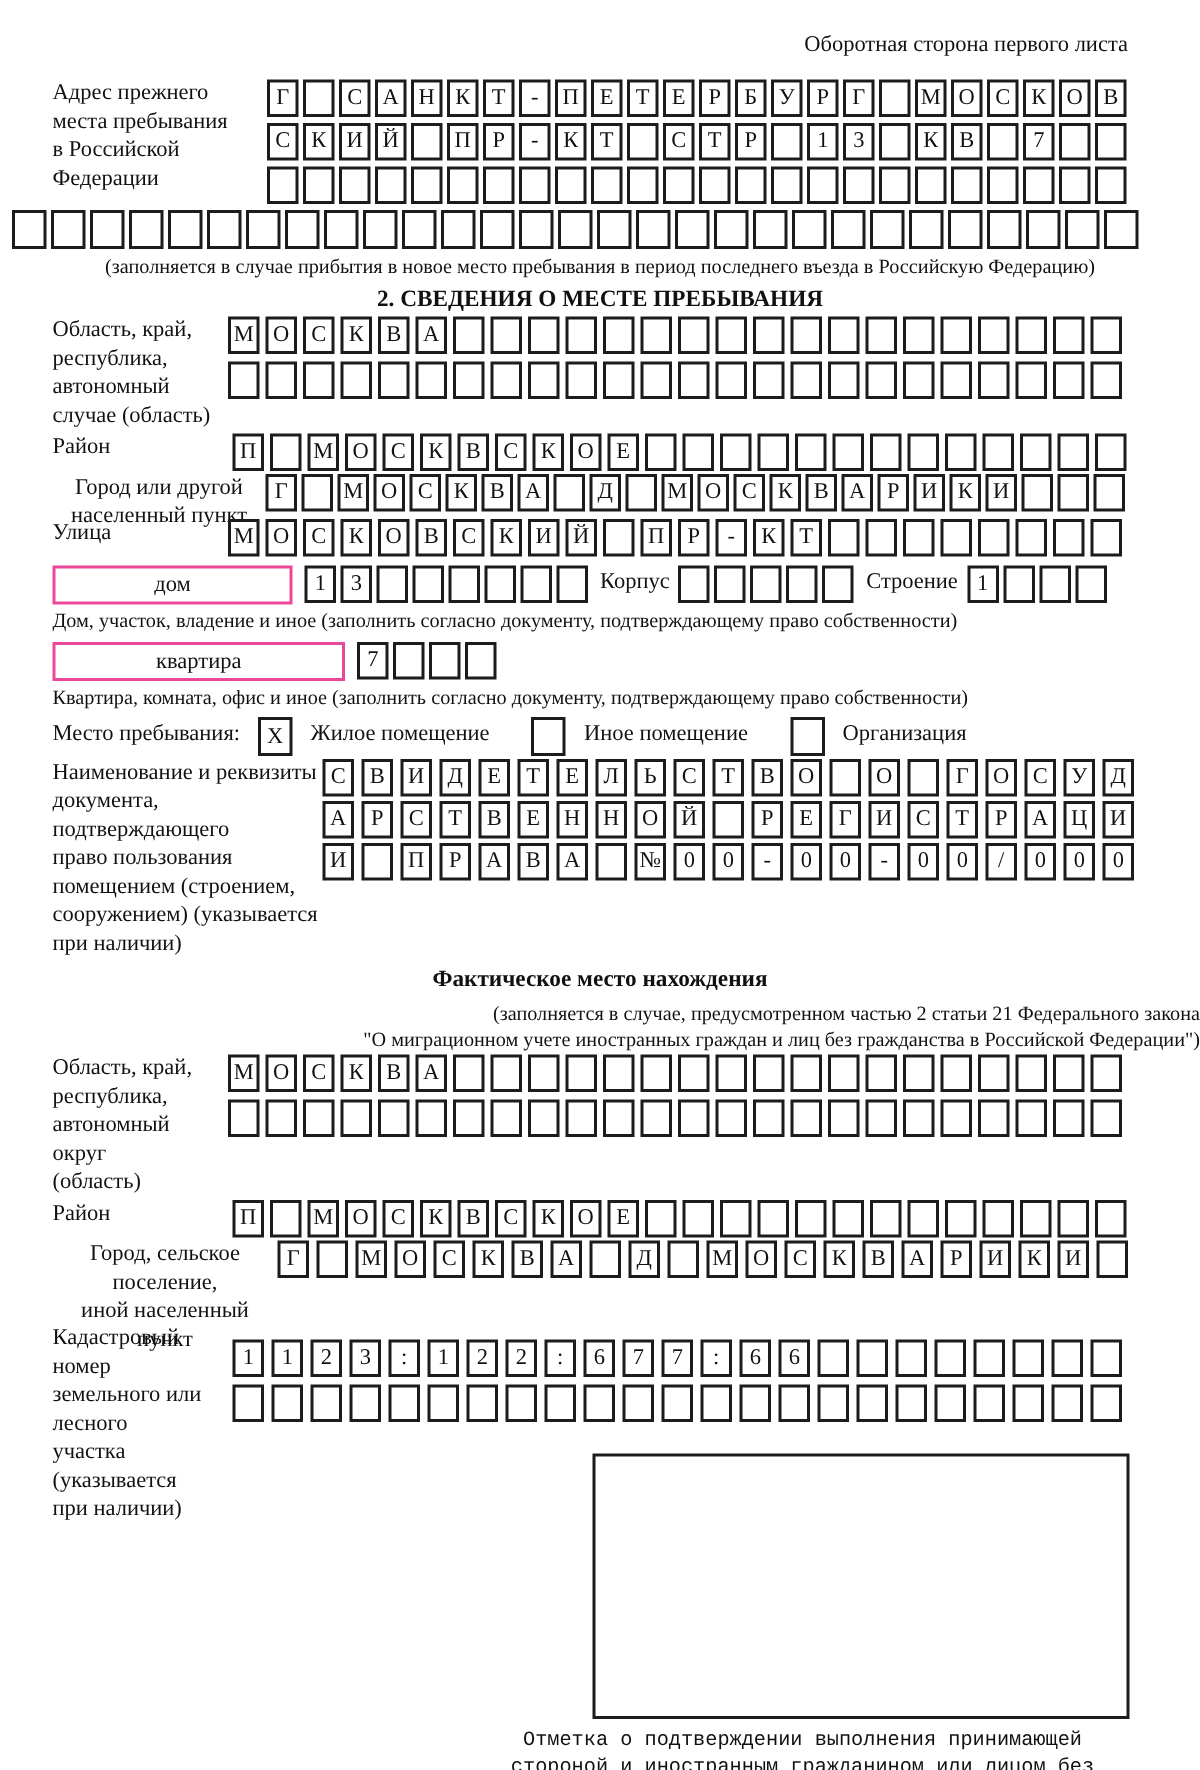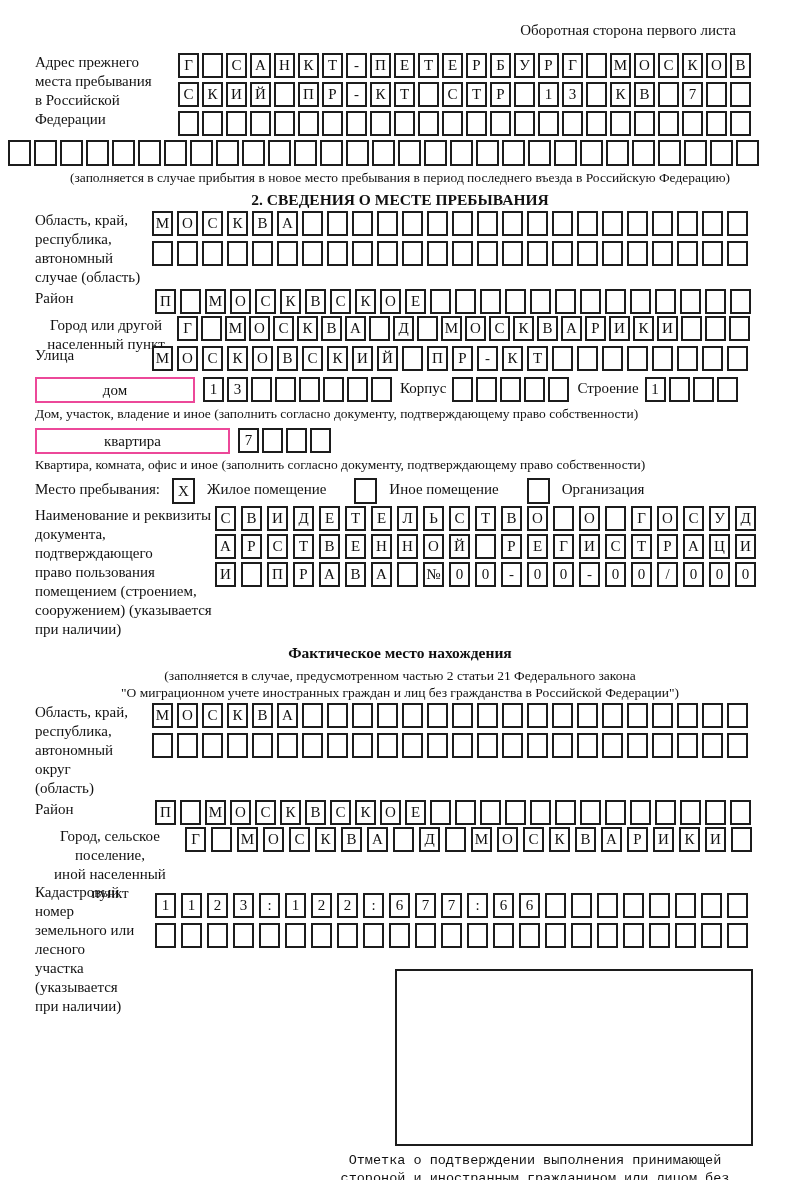--- a/index.html
+++ b/index.html
@@ -2,21 +2,21 @@
 <html><head>
 <meta charset="utf-8">
 <style>
   * { margin:0; padding:0; box-sizing:border-box; }
   html,body { background:#fff; }
   .page {
     width:800px; height:1180px; background:#fff; color:#111;
     font-family:"Liberation Serif", serif; position:relative; overflow:hidden;
     padding-top:22px;
   }
-  .top-note { font-size:15px; text-align:right; padding-right:64px; margin-bottom:14px; }
+  .top-note { font-size:15px; text-align:right; padding-right:48px; margin-bottom:14px; }
 
   .field { display:flex; align-items:flex-start; }
   .flabel { font-size:15px; line-height:19px; flex:none; padding-left:35px; }
   .wl-b1 { width:178px; }
   .wl-region { width:152px; }
   .wl-district { width:155px; }
   .wl-city { width:177px; }
   .wl-street { width:152px; }
   .wl-doc { width:215px; }
   .wl-factcity { width:185px; }
@@ -53,21 +53,21 @@
   .stay { display:flex; align-items:flex-start; padding-left:35px; margin-top:5px; }
   .slabel, .olabel { font-size:15px; padding-top:3px; }
   .olabel { margin-right:16px; }
   .chk {
     width:23px; height:26px; border:2px solid #1c1c1c; flex:none;
     display:flex; align-items:center; justify-content:center;
     font-size:15px; margin:0 12px;
   }
   .staynote { font-size:13.5px; text-align:center; width:600px; margin:2px 0 0 110px; }
 
-  .cnote { font-size:13.5px; text-align:center; line-height:17px; }
+  .cnote { font-size:13.5px; text-align:right; line-height:17px; }
   .cadfield { height:78px;margin-top:28px; }
   .cadrows { padding-top:10px; }
 
   .stamp { display:flex; margin-top:8px; }
   .spacer { width:315px; flex:none; }
   .stampcol { width:440px; flex:none; }
   .stampbox { width:358px; height:177px; border:2px solid #1c1c1c; margin-left:80px; background:#fff; }
   .caption { margin-top:6px; font-size:13.5px; line-height:18px; text-align:center;font-family:Liberation Mono, monospace; }
 </style>
 </head>

